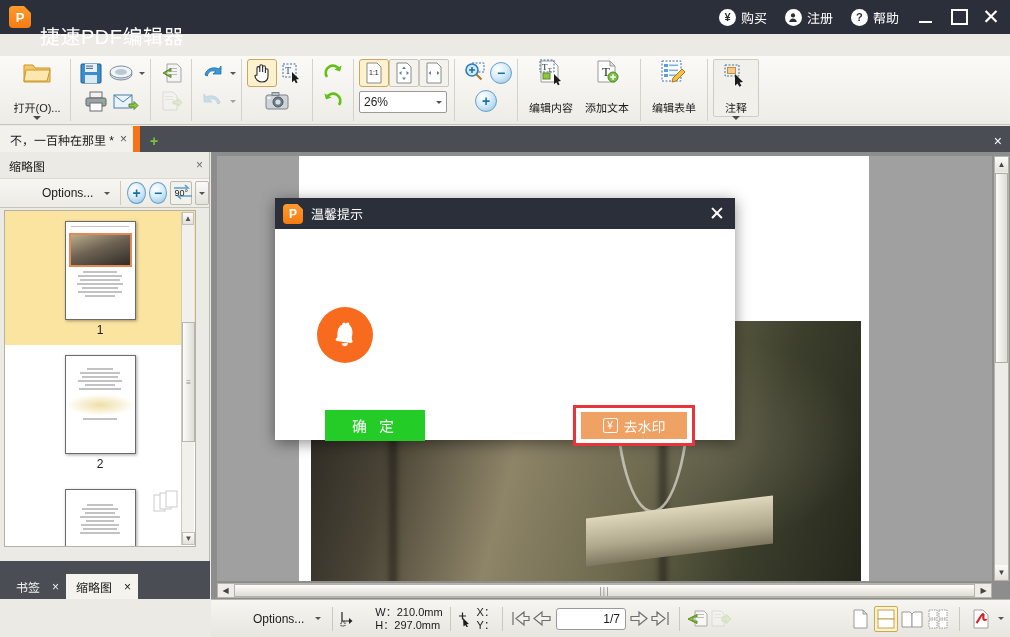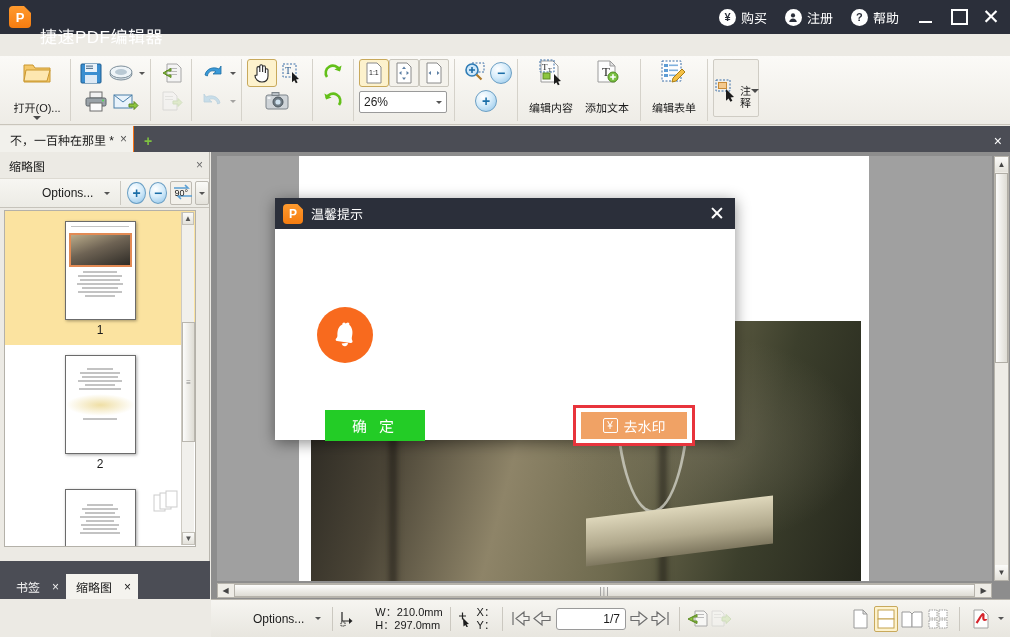--- a/index.html
+++ b/index.html
@@ -32,21 +32,21 @@
     display: flex; align-items: center; justify-content: center;
     position: relative;
   }
   .app-logo::after {
     content: ""; position: absolute; right: -1px; top: -1px;
     width: 9px; height: 9px;
     background: #2b2f3a;
     clip-path: polygon(100% 0, 0 0, 100% 100%);
   }
   .app-title {
-    color: #ffffff; font-size: 17px; margin-left: 9px; letter-spacing: .5px; margin-top: 36px;
+    color: #ffffff; font-size: 20px; margin-left: 9px; letter-spacing: .5px; margin-top: 36px;
   }
   .title-right {
     margin-left: auto; display: flex; align-items: center; height: 34px;
   }
   .tb-item {
     display: flex; align-items: center; gap: 5px;
     color: #ffffff; font-size: 13px;
     padding: 0 9px; height: 34px; cursor: default;
   }
   .circ-icon {
@@ -130,36 +130,36 @@
   }
   .zoombox {
     width: 88px; height: 22px; background: #fff;
     border: 1px solid #9a9a9a; border-radius: 2px;
     display: flex; align-items: center; padding: 0 4px;
     font-size: 12px; color: #1e1e1e;
     margin-top: 4px;
   }
   .zoombox .zv { flex: 1; }
   .big-tile {
-    width: 46px; height: 58px; display: flex; flex-direction: row;
+    width: 46px; height: 58px; display: flex; flex-direction: column;
     align-items: center; padding-top: 3px;
   }
   .big-tile.sel { background: #f2f0ea; border: 1px solid #cfccc4; border-radius: 2px;}
 
   
   .doctabs {
     position: absolute; left: 0; top: 126px; width: 1010px; height: 26px;
     background: #4b4d55;
     display: flex; align-items: flex-end;
   }
   .dtab {
     height: 26px; background: #f2f1ec;
     display: flex; align-items: center; gap: 6px;
     padding: 0 6px 0 10px; font-size: 12px; color: #1a1a1a;
-    border-right: 1px solid #f97316;
+    border-right: 7px solid #f97316;
   }
   .dtab .x { color: #555; font-size: 12px; }
   .newtab {
     width: 26px; height: 22px; margin-left: 1px;
     display: flex; align-items: center; justify-content: center;
     color: #7fc241; font-size: 14px; font-weight: bold;
   }
   .doctabs-close {
     margin-left: auto; color: #ffffff; font-size: 14px;
     padding: 0 8px 3px 0;

